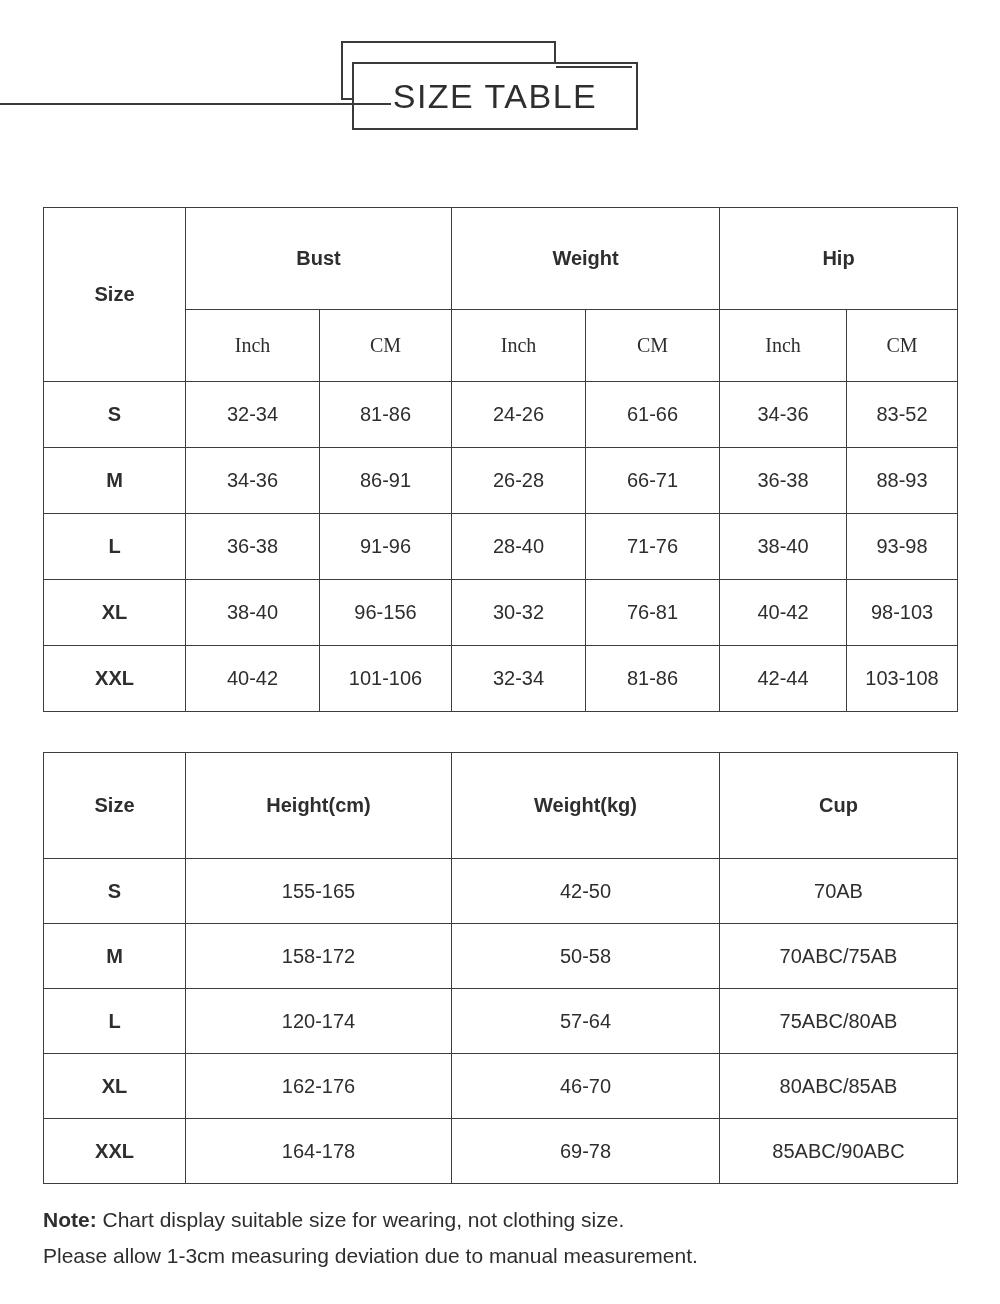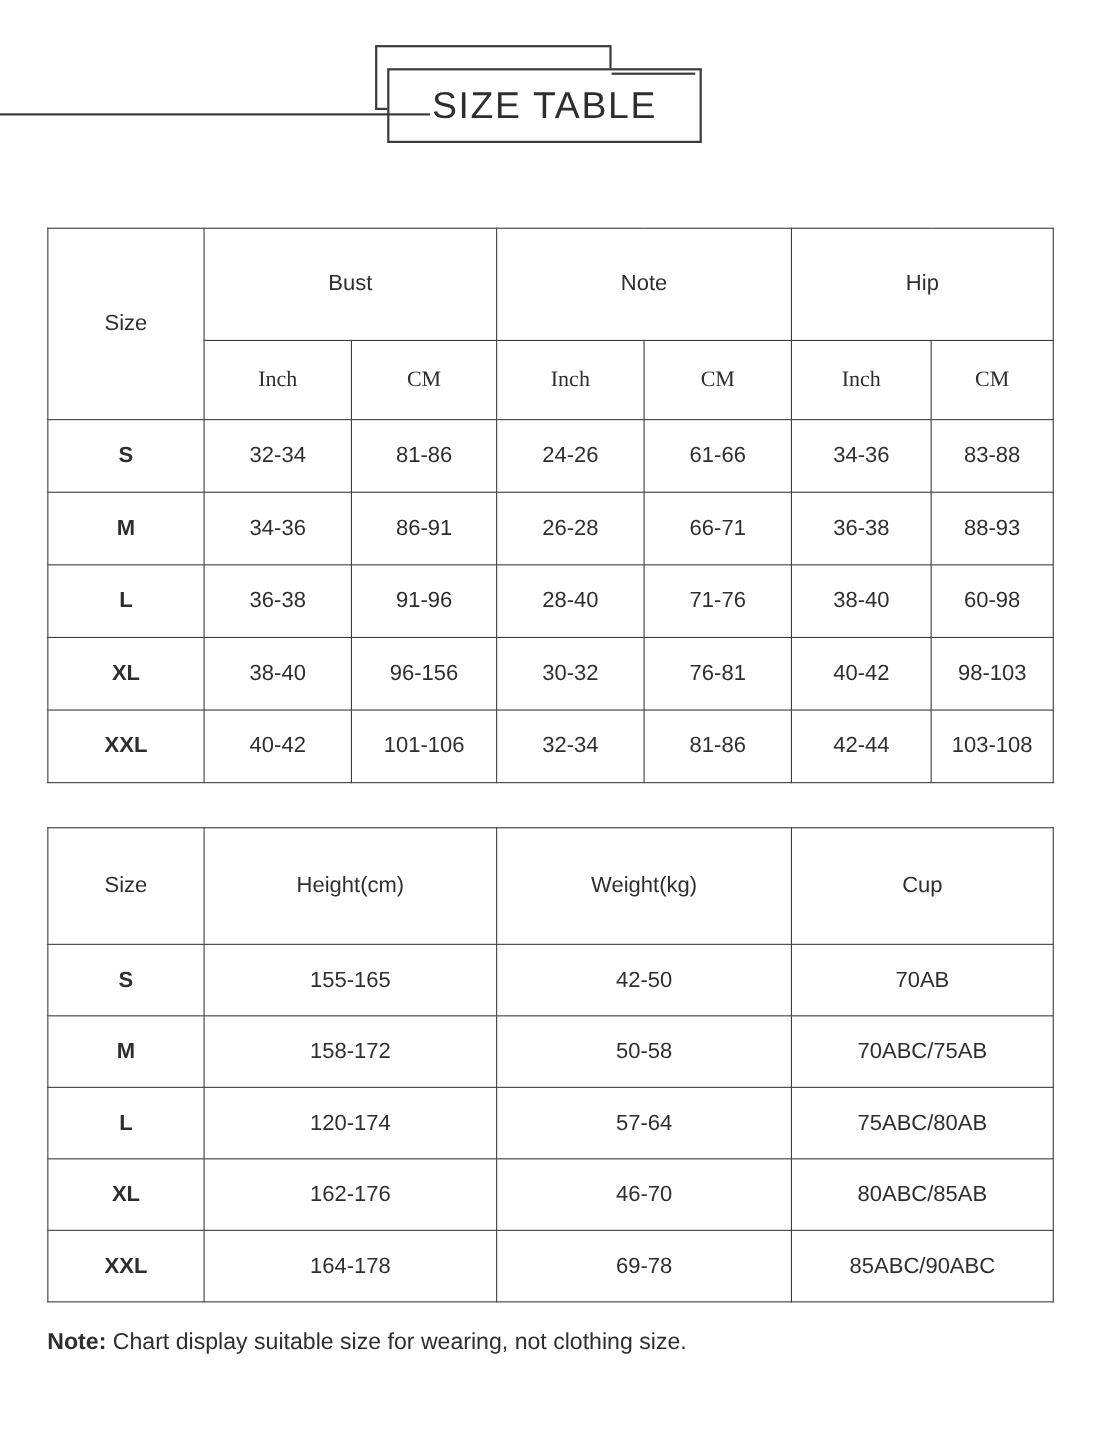--- a/index.html
+++ b/index.html
@@ -49,21 +49,21 @@
   }
   th, td {
     border: 1px solid #3d3d3d;
     text-align: center;
     vertical-align: middle;
     font-size: 20px;
     font-weight: normal;
     padding: 0;
     overflow: hidden;
   }
-  th.group-head, th.size-head, .fit-table th { font-weight: normal; }
+  th.group-head, th.size-head, .fit-table th { font-weight: bold; }
   th.unit-head { font-weight: normal; }
   td.size-cell { font-weight: bold; }
 
   .measure-table { margin-top: 32px; }
   .measure-table tr.group-row { height: 102px; }
   .measure-table tr.unit-row  { height: 72px; font-family: Liberation Serif, serif; }
   .measure-table tr.body-row  { height: 66px; }
 
   .fit-table { margin-top: 40px; }
   .fit-table tr.head-row { height: 106px; }
@@ -93,58 +93,58 @@
     <col style="width:132px">
     <col style="width:134px">
     <col style="width:134px">
     <col style="width:127px">
     <col style="width:111px">
   </colgroup>
   <tbody>
     <tr class="group-row">
       <th class="size-head" rowspan="2">Size</th>
       <th class="group-head" colspan="2">Bust</th>
-      <th class="group-head" colspan="2">Note</th>
+      <th class="group-head" colspan="2">Weight</th>
       <th class="group-head" colspan="2">Hip</th>
     </tr>
     <tr class="unit-row">
       <th class="unit-head">Inch</th>
       <th class="unit-head">CM</th>
       <th class="unit-head">Inch</th>
       <th class="unit-head">CM</th>
       <th class="unit-head">Inch</th>
       <th class="unit-head">CM</th>
     </tr>
 
     <tr class="body-row">
       <td class="size-cell">S</td>
       <td>32-34</td>
       <td>81-86</td>
       <td>24-26</td>
       <td>61-66</td>
       <td>34-36</td>
-      <td>83-88</td>
+      <td>83-52</td>
     </tr>
     <tr class="body-row">
       <td class="size-cell">M</td>
       <td>34-36</td>
       <td>86-91</td>
       <td>26-28</td>
       <td>66-71</td>
       <td>36-38</td>
       <td>88-93</td>
     </tr>
     <tr class="body-row">
       <td class="size-cell">L</td>
       <td>36-38</td>
       <td>91-96</td>
       <td>28-40</td>
       <td>71-76</td>
       <td>38-40</td>
-      <td>60-98</td>
+      <td>93-98</td>
     </tr>
     <tr class="body-row">
       <td class="size-cell">XL</td>
       <td>38-40</td>
       <td>96-156</td>
       <td>30-32</td>
       <td>76-81</td>
       <td>40-42</td>
       <td>98-103</td>
     </tr>
@@ -202,13 +202,14 @@
       <td class="size-cell">XXL</td>
       <td>164-178</td>
       <td>69-78</td>
       <td>85ABC/90ABC</td>
     </tr>
   </tbody>
 </table>
 
 <div class="note-block">
   <p class="note-line"><span class="note-label">Note:</span><span> Chart display suitable size for wearing, not clothing size.</span></p>
+  <p class="note-line">Please allow 1-3cm measuring deviation due to manual measurement.</p>
 </div>
 
 </body></html>

